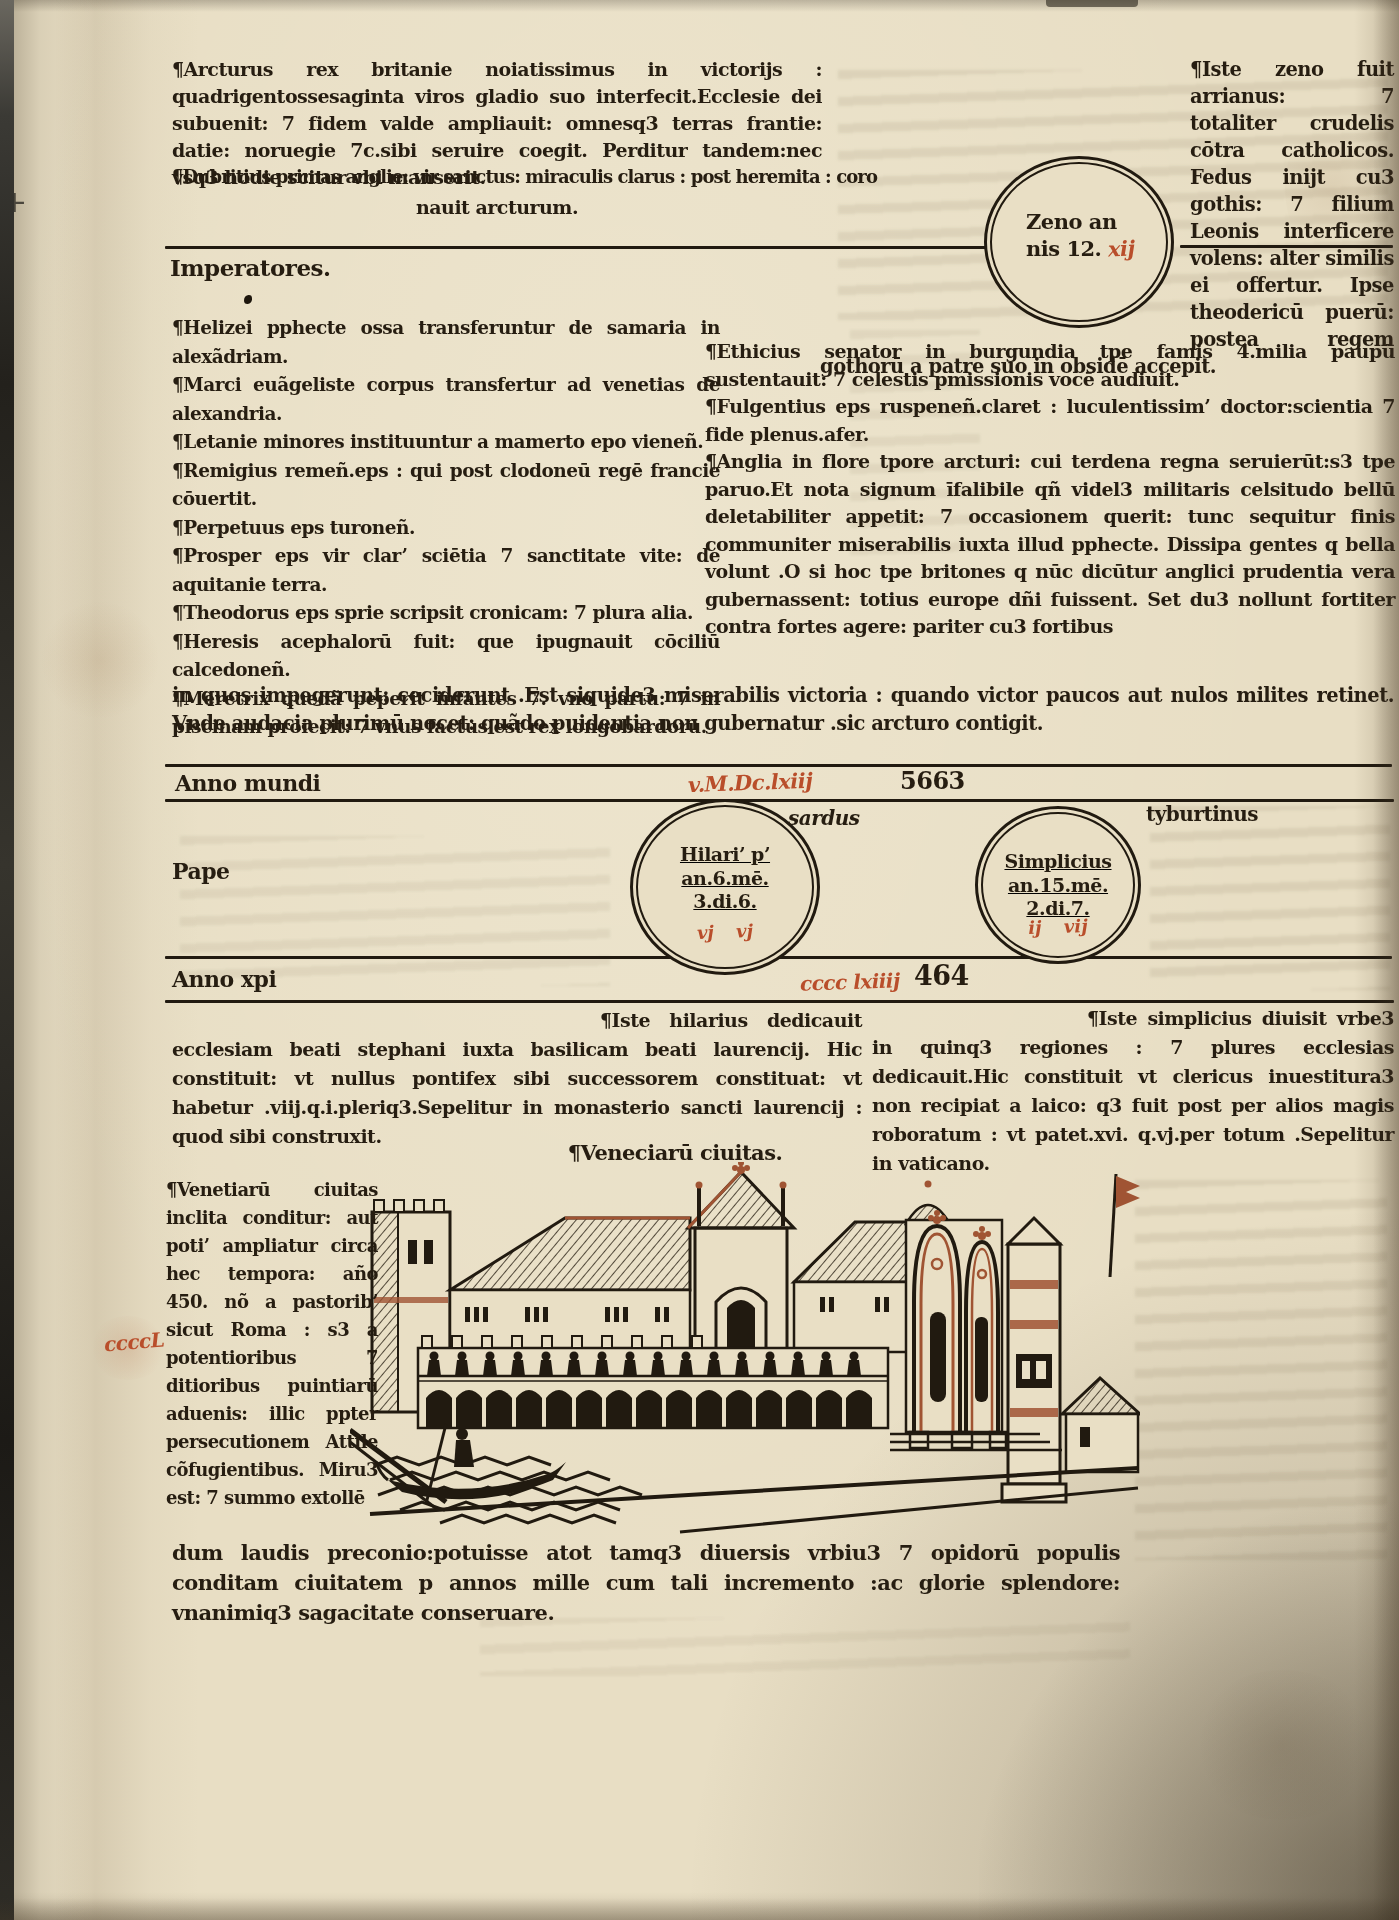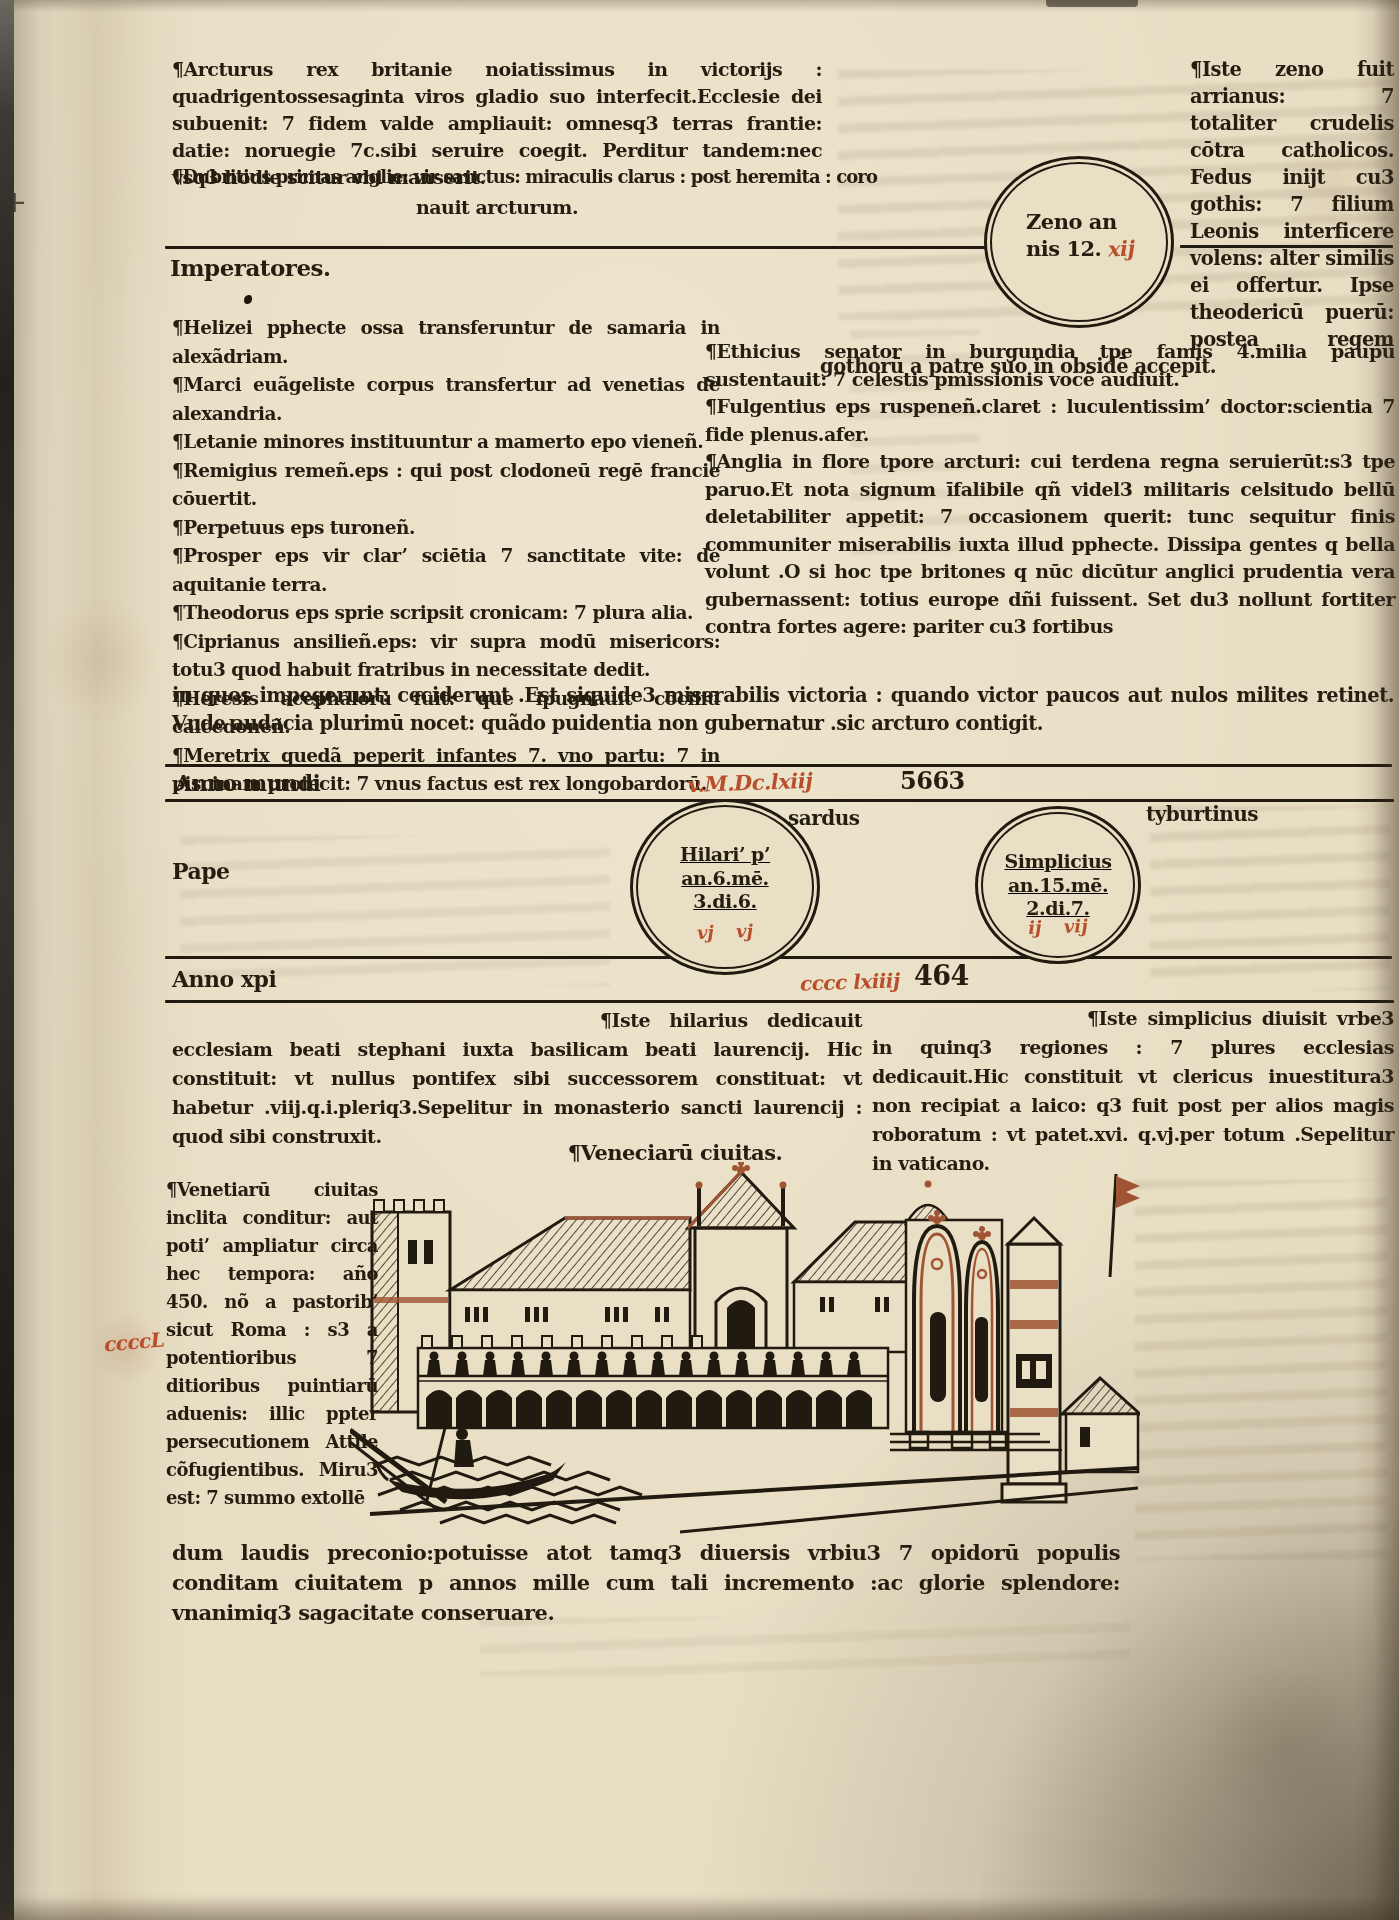--- a/index.html
+++ b/index.html
@@ -83,38 +83,37 @@
   <div style="position:absolute;left:244px;top:295px;width:8px;height:9px;background:#1d160d;border-radius:60% 40% 55% 45%;z-index:3;"></div>
 
   <div class="t" style="left:172px;top:314px;width:548px;font-size:18.5px;line-height:28.5px;">
     <div class="entry j">¶Helizei pphecte ossa transferuntur de samaria in alexãdriam.</div>
     <div class="entry j">¶Marci euãgeliste corpus transfertur ad venetias de alexandria.</div>
     <div class="entry j">¶Letanie minores instituuntur a mamerto epo vieneñ.</div>
     <div class="entry j">¶Remigius remeñ.eps : qui post clodoneū regē francie cōuertit.</div>
     <div class="entry j">¶Perpetuus eps turoneñ.</div>
     <div class="entry j">¶Prosper eps vir clar’ sciētia 7 sanctitate vite: de aquitanie terra.</div>
     <div class="entry j">¶Theodorus eps sprie scripsit cronicam: 7 plura alia.</div>
-    <div class="entry j">¶Ciprianus ansilieñ.eps: vir supra modū misericors: totu3 quod habuit fratribus in necessitate dedit.</div>
     <div class="entry j">¶Heresis acephalorū fuit: que ipugnauit cōciliū calcedoneñ.</div>
     <div class="entry j">¶Meretrix quedã peperit infantes 7. vno partu: 7 in piscinam proiecit: 7 vnus factus est rex longobardorū.</div>
   </div>
 
   <div class="t" style="left:705px;top:338px;width:690px;font-size:19px;line-height:27.5px;">
     <div class="entry j">¶Ethicius senator in burgundia tpe famis 4.milia paupū sustentauit: 7 celestis pmissionis vocē audiuit.</div>
     <div class="entry j">¶Fulgentius eps ruspeneñ.claret : luculentissim’ doctor:scientia 7 fide plenus.afer.</div>
     <div class="entry j">¶Anglia in flore tpore arcturi: cui terdena regna seruierūt:s3 tpe paruo.Et nota signum īfalibile qñ videl3 militaris celsitudo bellū deletabiliter appetit: 7 occasionem querit: tunc sequitur finis communiter miserabilis iuxta illud pphecte. Dissipa gentes q bella volunt .O si hoc tpe britones q nūc dicūtur anglici prudentia vera gubernassent: totius europe dñi fuissent. Set du3 nollunt fortiter contra fortes agere: pariter cu3 fortibus</div>
   </div>
 
   <div class="t j" style="left:172px;top:682px;width:1222px;font-size:19.5px;line-height:28px;">in quos impegerunt: ceciderunt .Est siquide3 miserabilis victoria : quando victor paucos aut nulos milites retinet. Vnde audacia plurimū nocet: quãdo puidentia non gubernatur .sic arcturo contigit.</div>
 
   <div class="t" style="left:175px;top:770px;font-size:22px;">Anno mundi</div>
   <span class="t red script" style="left:688px;top:770px;font-size:21px;">v.M.Dc.lxiij</span>
   <div class="t" style="left:900px;top:766px;font-size:24px;">5663</div>
 
-  <div class="t" style="left:788px;top:806px;font-size:20px;">sardus</div>
+  <div class="t" style="left:788px;top:806px;font-size:20px;font-style:italic;">sardus</div>
   <div class="t" style="left:1146px;top:802px;font-size:20px;">tyburtinus</div>
   <div class="t" style="left:172px;top:858px;font-size:22px;">Pape</div>
 
   <div class="circle" style="left:630px;top:799px;width:190px;height:176px;">
     <div class="cring">
       <div class="pt">
         <span>Hilari’ p’</span><br>
         <span>an.6.mē.</span><br>
         <span>3.di.6.</span>
       </div>

